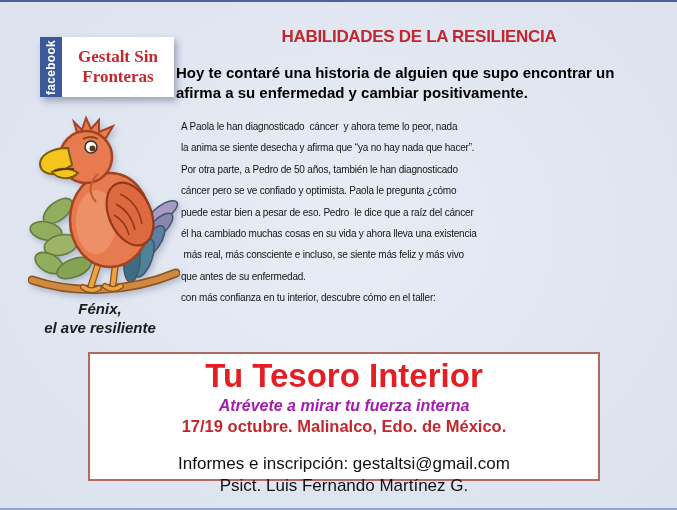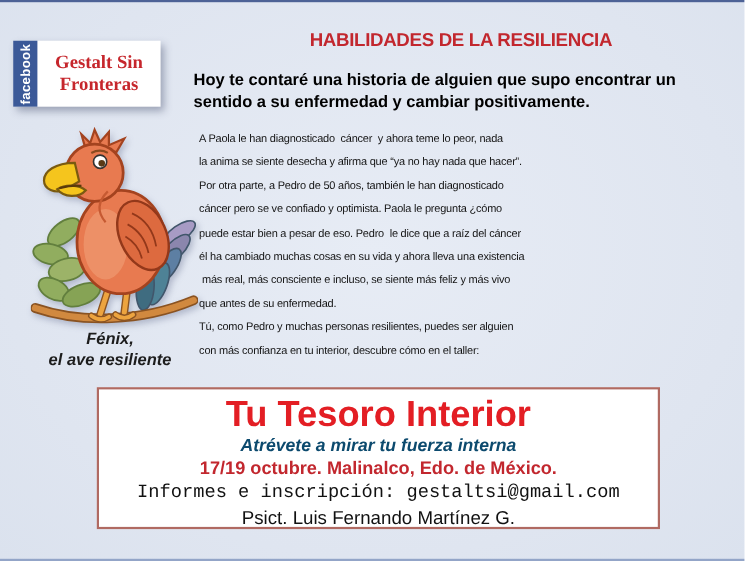--- a/index.html
+++ b/index.html
@@ -8,21 +8,21 @@
     width:677px;height:510px;
     background:radial-gradient(ellipse at 50% 45%, #e7ecf5 0%, #dfe5f0 70%, #dbe2ee 100%);
     overflow:hidden;
     font-family:"Liberation Sans", sans-serif;
   }
   .rule-top{position:absolute;top:0;left:0;width:677px;height:2px;background:#4d6296;}
   .rule-bottom{position:absolute;bottom:0;left:0;width:677px;height:2px;background:#93a5c8;}
 
   
   .logo-box{
-    position:absolute;left:12px;top:37px;width:134px;height:60px;
+    position:absolute;left:40px;top:37px;width:134px;height:60px;
     background:#ffffff;display:flex;
     box-shadow:3px 4px 7px rgba(70,80,110,.45);
   }
   .fb-strip{
     width:22px;background:#3b5998;color:#fff;
     display:flex;align-items:center;justify-content:center;
     font-weight:bold;font-size:12px;letter-spacing:.3px;
     writing-mode:vertical-rl;transform:rotate(180deg);
   }
   .org-name{
@@ -54,56 +54,55 @@
     text-align:center;font-weight:bold;font-style:italic;
     font-size:15px;line-height:19px;color:#1c1c1c;
   }
 
   .workshop-box{
     position:absolute;left:88px;top:352px;width:508px;height:125px;
     background:#ffffff;border:2px solid #b06a62;
     text-align:center;
   }
   .workshop-title{margin-top:3px;font-size:33px;font-weight:bold;color:#e31e24;line-height:38px;}
-  .workshop-tagline{font-size:16px;font-weight:bold;font-style:italic;color:#0c4a6e;line-height:20px;margin-top:1px;}
+  .workshop-tagline{font-size:16px;font-weight:bold;font-style:italic;color:#a21caf;line-height:20px;margin-top:1px;}
   .workshop-date{font-size:16.5px;font-weight:bold;color:#c2272e;line-height:21px;}
-  .workshop-contact{font-size:17px;color:#111;line-height:22px;margin-top:1px;font-family:Liberation Mono, monospace;}
+  .workshop-contact{font-size:17px;color:#111;line-height:22px;margin-top:16px;}
   .workshop-facilitator{font-size:17px;color:#111;line-height:21px;}
 </style>
 </head>
 <body>
 
 <div class="page">
   <div class="rule-top"></div>
   <div class="rule-bottom"></div>
 
   <div class="logo-box">
     <div class="fb-strip">facebook</div>
     <div class="org-name">
       <span>Gestalt Sin</span>
       <span>Fronteras</span>
     </div>
   </div>
 
   <div class="flyer-title">HABILIDADES DE LA RESILIENCIA</div>
   <div class="flyer-subtitle">
     <div>Hoy te contaré una historia de alguien que supo encontrar un</div>
-    <div>sentido a su enfermedad y cambiar positivamente.</div>
+    <div>afirma a su enfermedad y cambiar positivamente.</div>
   </div>
 
   <div class="story">
     <div class="story-line">A Paola le han diagnosticado  cáncer  y ahora teme lo peor, nada</div>
     <div class="story-line">la anima se siente desecha y afirma que “ya no hay nada que hacer”.</div>
     <div class="story-line">Por otra parte, a Pedro de 50 años, también le han diagnosticado</div>
     <div class="story-line">cáncer pero se ve confiado y optimista. Paola le pregunta ¿cómo</div>
     <div class="story-line">puede estar bien a pesar de eso. Pedro  le dice que a raíz del cáncer</div>
     <div class="story-line">él ha cambiado muchas cosas en su vida y ahora lleva una existencia</div>
     <div class="story-line"> más real, más consciente e incluso, se siente más feliz y más vivo</div>
     <div class="story-line">que antes de su enfermedad.</div>
-    <div class="story-line">Tú, como Pedro y muchas personas resilientes, puedes ser alguien</div>
     <div class="story-line">con más confianza en tu interior, descubre cómo en el taller:</div>
   </div>
 
   <svg class="bird" width="152" height="192" viewBox="0 0 152 192" xmlns="http://www.w3.org/2000/svg">
 
     <g stroke="#627f3e" stroke-width="1.6" fill="#91ad5f">
       <ellipse cx="30" cy="101" rx="17" ry="9" transform="rotate(-38 30 101)"></ellipse>
       <ellipse cx="18" cy="121" rx="16" ry="9" transform="rotate(12 18 121)"></ellipse>
       <ellipse cx="33" cy="135" rx="17" ry="10" transform="rotate(-14 33 135)" fill="#9cb368"></ellipse>
       <ellipse cx="21" cy="153" rx="15" ry="9" transform="rotate(28 21 153)"></ellipse>

